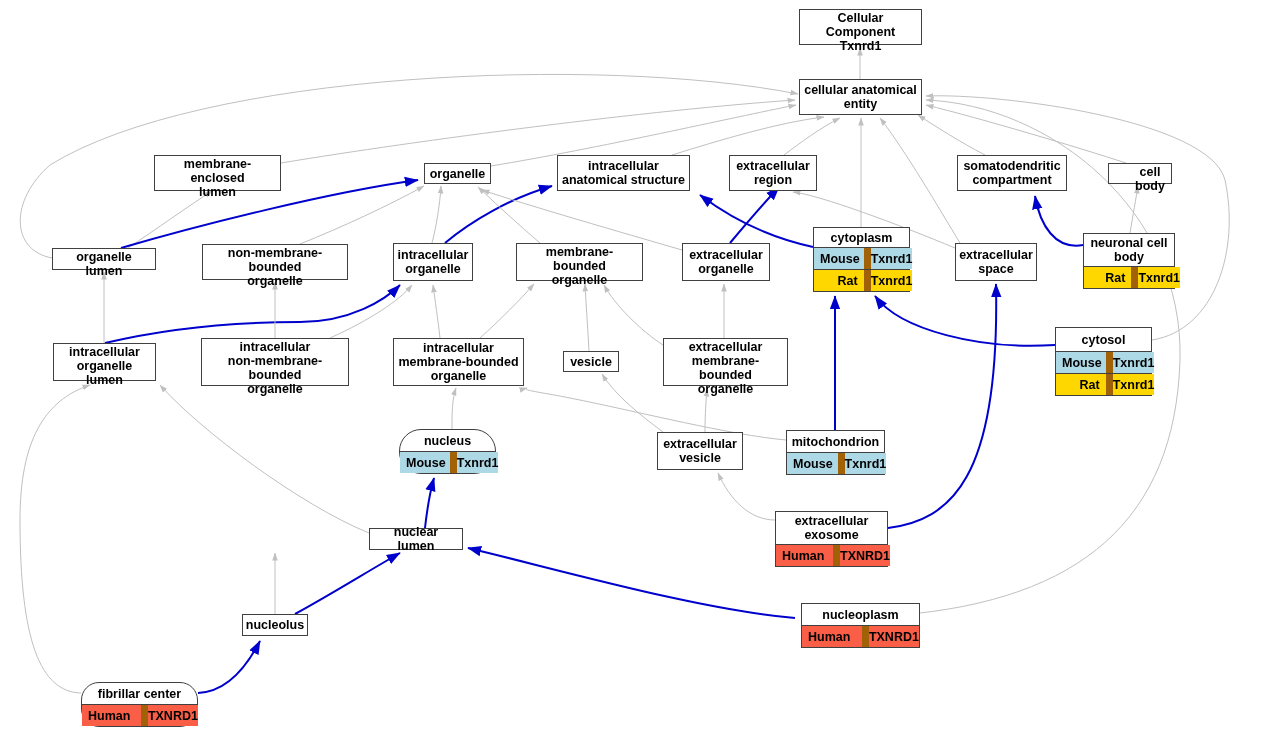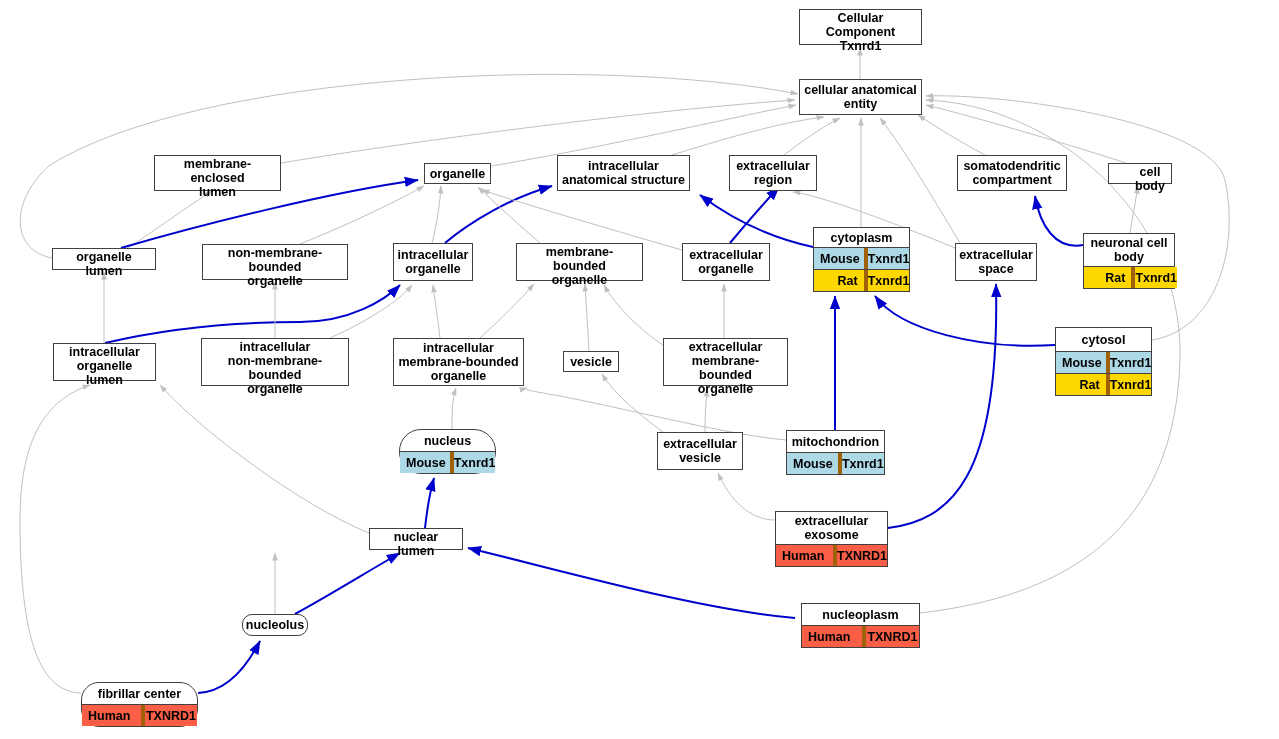--- a/index.html
+++ b/index.html
@@ -7,21 +7,21 @@
        font-family:"Liberation Sans","DejaVu Sans",sans-serif;}
   #stage{position:relative;width:1279px;height:739px;}
   svg#edges{position:absolute;left:0;top:0;width:1279px;height:739px;}
   .node{position:absolute;box-sizing:border-box;border:1px solid #404040;
         background:#ffffff;display:flex;flex-direction:column;font-weight:bold;}
   .node .title{flex:1;display:flex;align-items:center;justify-content:center;
         text-align:center;font-size:12.5px;color:#000;line-height:14px;padding:1px 4px;
         white-space:pre-line;}
   .annrow{display:flex;border-top:1px solid #404040;height:21px;}
   .annrow .sp{flex:0 0 46%;display:flex;align-items:center;justify-content:center;
-        border-right:4px solid #a16207;font-size:12.5px;color:#000;}
+        border-right:7px solid #a16207;font-size:12.5px;color:#000;}
   .annrow .gn{flex:1;display:flex;align-items:center;justify-content:center;
         font-size:12.5px;color:#000;}
   .mouse .sp,.mouse .gn{background:#ADD8E6;}
   .rat .sp,.rat .gn{background:#FFD700;}
   .human .sp,.human .gn{background:#FA5E47;}
   .rat .sp{justify-content:flex-end;padding-right:6px;}
   .mouse .sp{justify-content:flex-start;padding-left:6px;}
   .human .sp{justify-content:flex-start;padding-left:6px;}
 </style>
 </head>
@@ -213,31 +213,31 @@
         </div>
       </div>
       <div class="node" style="left: 775px; top: 511px; width: 113px; height: 56px;">
         <div class="title">extracellular
 exosome</div>
         <div class="annrow human">
           <div class="sp">Human</div>
           <div class="gn">TXNRD1</div>
         </div>
       </div>
-      <div class="node" style="left: 369px; top: 528px; width: 94px; height: 22px;">
+      <div class="node" style="left: 369px; top: 528px; width: 94px; height: 22px; justify-content: center;">
         <div class="title">nuclear lumen</div>
       </div>
       <div class="node" style="left: 801px; top: 603px; width: 119px; height: 45px;">
         <div class="title">nucleoplasm</div>
         <div class="annrow human">
           <div class="sp">Human</div>
           <div class="gn">TXNRD1</div>
         </div>
       </div>
-      <div class="node" style="left: 242px; top: 614px; width: 66px; height: 22px; border-radius: 10px;">
+      <div class="node" style="left: 242px; top: 614px; width: 66px; height: 22px;">
         <div class="title">nucleolus</div>
       </div>
       <div class="node" style="left: 81px; top: 682px; width: 117px; height: 45px; border-radius: 18px;">
         <div class="title">fibrillar center</div>
         <div class="annrow human">
           <div class="sp">Human</div>
           <div class="gn">TXNRD1</div>
         </div>
       </div>
     </div>

